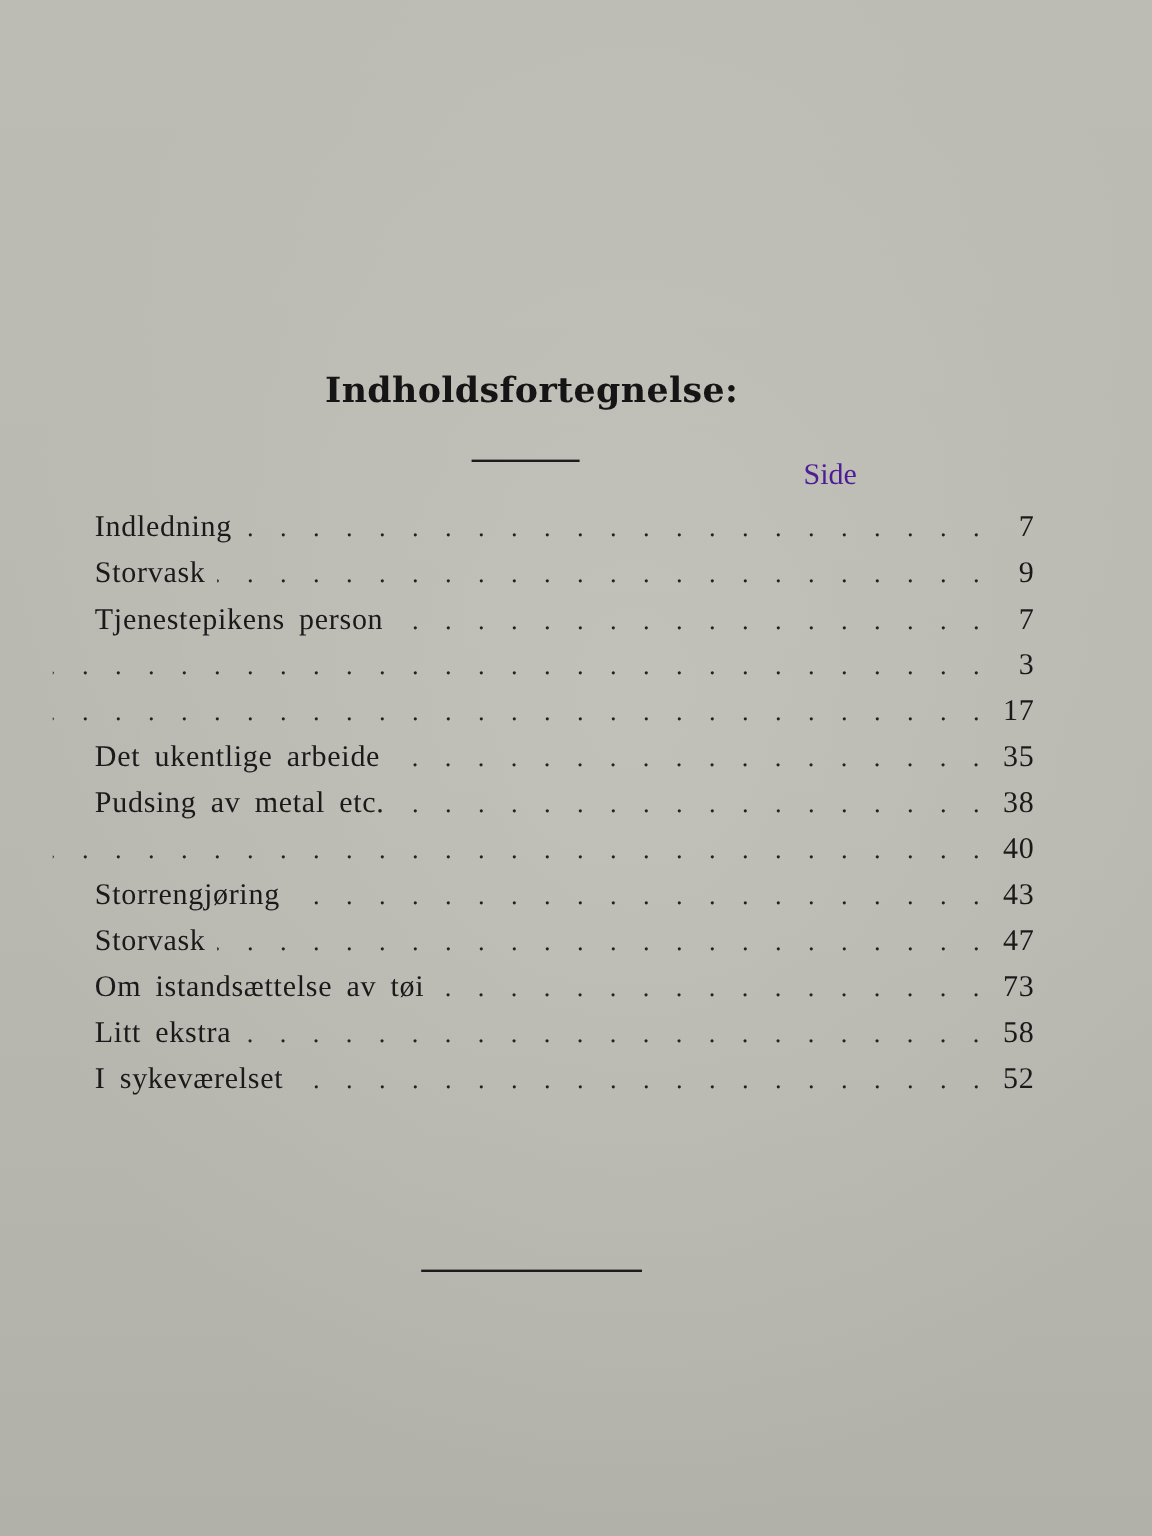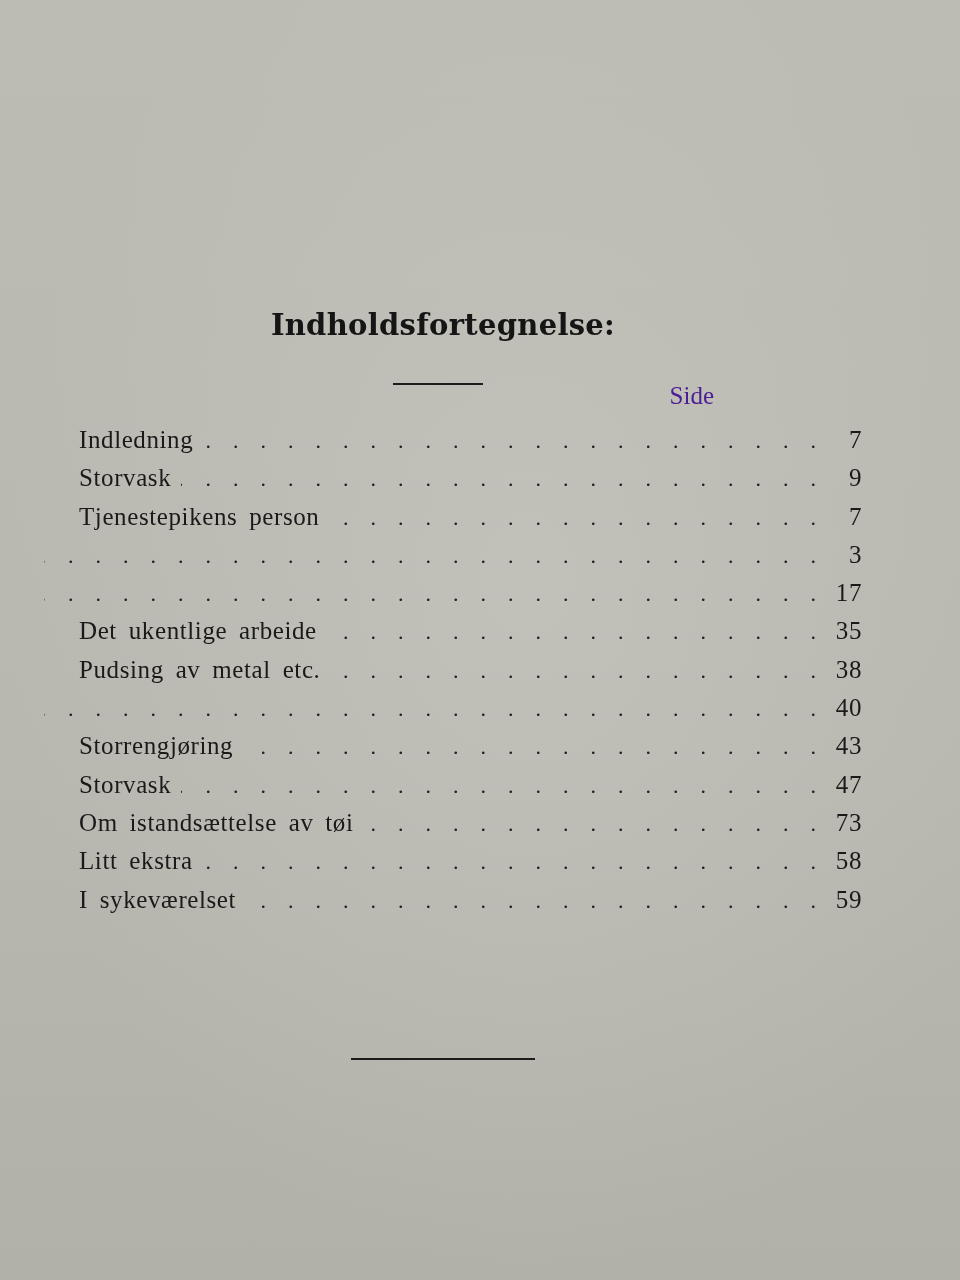--- a/index.html
+++ b/index.html
@@ -161,18 +161,18 @@
       <span class="page-num">73</span>
     </li>
     <li class="toc-entry">
       <span class="label">Litt ekstra</span>
       <span class="leader">.  .  .  .  .  .  .  .  .  .  .  .  .  .  .  .  .  .  .  .  .  .  .  .  .  .  .  .  .  .  .  .  .  .  .  .  .  .  .  .  .  .  .  .  .  .  .  .  .  .  .  .  .  .  .  .  .  .  .  .</span>
       <span class="page-num">58</span>
     </li>
     <li class="toc-entry">
       <span class="label">I sykeværelset</span>
       <span class="leader">.  .  .  .  .  .  .  .  .  .  .  .  .  .  .  .  .  .  .  .  .  .  .  .  .  .  .  .  .  .  .  .  .  .  .  .  .  .  .  .  .  .  .  .  .  .  .  .  .  .  .  .  .  .  .  .  .  .  .  .</span>
-      <span class="page-num">59</span>
+      <span class="page-num">52</span>
     </li>
   </ul>
 
   <div class="rule-bottom"></div>
 </div>
 
 </body></html>

